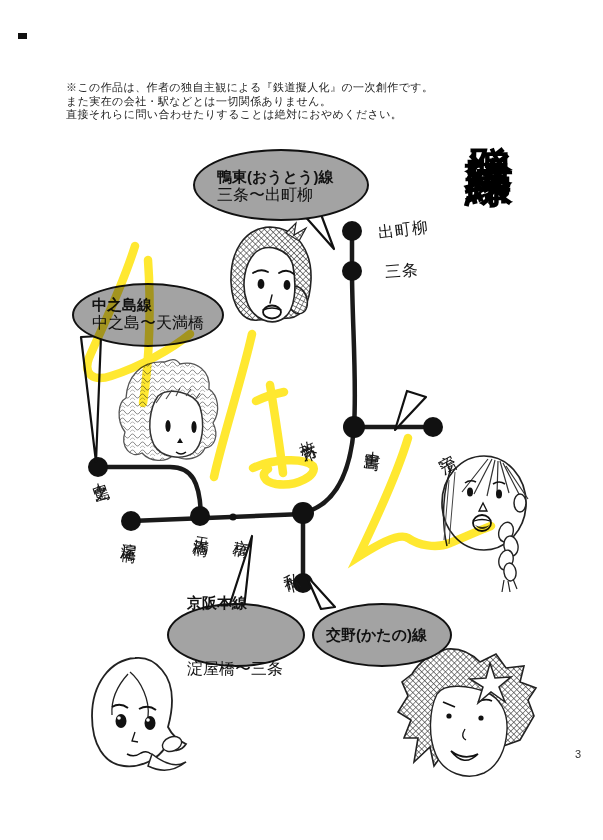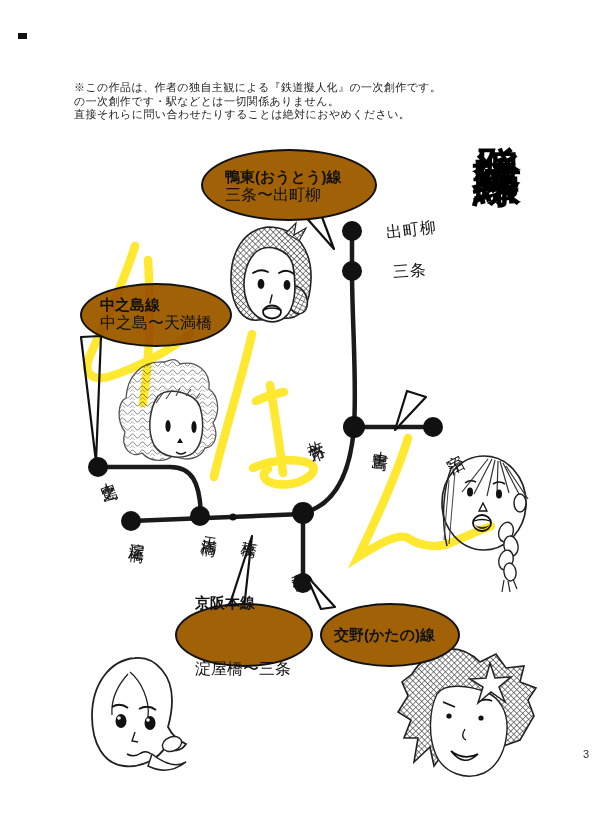--- a/index.html
+++ b/index.html
@@ -4,34 +4,34 @@
 <style>
   html,body{margin:0;padding:0;}
   body{background:#888;}
   #page{
     position:relative;width:603px;height:840px;background:#ffffff;
     overflow:hidden;font-family:"Liberation Sans",sans-serif;color:#111;
     margin:0 auto;
   }
   #base-svg{position:absolute;left:0;top:0;z-index:1;}
   #wm-svg{position:absolute;left:0;top:0;z-index:3;pointer-events:none;mix-blend-mode:multiply;opacity:.92;}
-  .layer{position:absolute;left:16px;top:0;width:518px;height:840px;z-index:2;}
+  .layer{position:absolute;left:8px;top:0;width:518px;height:840px;z-index:2;}
   #disclaimer{
     position:absolute;left:58px;top:81px;width:420px;
     font-family:"DejaVu Serif",serif;font-size:11px;line-height:13.5px;
     letter-spacing:.4px;color:#1c1c1c;
   }
   #page-title{
     position:absolute;left:450px;top:108px;height:240px;
     writing-mode:vertical-rl;text-orientation:upright;
     font-size:48px;font-weight:800;letter-spacing:5px;color:#000;
     font-family:"DejaVu Sans","Liberation Sans",sans-serif;
   }
   .bubble{
-    position:absolute;background:#a16207;border:2.5px solid #111;border-radius:50%;
+    position:absolute;background:#a3a3a3;border:2.5px solid #111;border-radius:50%;
     box-sizing:border-box;display:flex;flex-direction:column;justify-content:center;
     padding-left:22px;z-index:2;
   }
   .b-name{font-weight:bold;font-size:15px;line-height:18px;white-space:nowrap;}
   .b-route{font-size:16px;line-height:17px;white-space:nowrap;}
   .hw{
     position:absolute;font-family:"DejaVu Serif",serif;font-size:16px;
     color:#161616;letter-spacing:1px;white-space:nowrap;z-index:2;
   }
   .hw.v{writing-mode:vertical-rl;text-orientation:upright;letter-spacing:2px;}
@@ -154,21 +154,21 @@
       <path d="M407,391 L395,430 L426,397 Z"></path>
       <path d="M229,607 L252,536 L244,608 Z"></path>
       <path d="M321,609 L306,575 L335,607 Z"></path>
     </g>
   </svg>
 
   <div class="layer">
 
     <div id="disclaimer">
       <div>※この作品は、作者の独自主観による『鉄道擬人化』の一次創作です。</div>
-      <div>の一次創作です・駅などとは一切関係ありません。</div>
+      <div>また実在の会社・駅などとは一切関係ありません。</div>
       <div>直接それらに問い合わせたりすることは絶対におやめください。</div>
     </div>
 
     <div id="page-title">登場路線</div>
 
     <div class="bubble" style="left:185px;top:149px;width:176px;height:72px;">
       <div class="b-name">鴨東(おうとう)線</div>
       <div class="b-route">三条〜出町柳</div>
     </div>
     <div class="bubble" style="left:64px;top:283px;width:152px;height:64px;padding-left:18px;font-family:Liberation Mono, monospace;">

